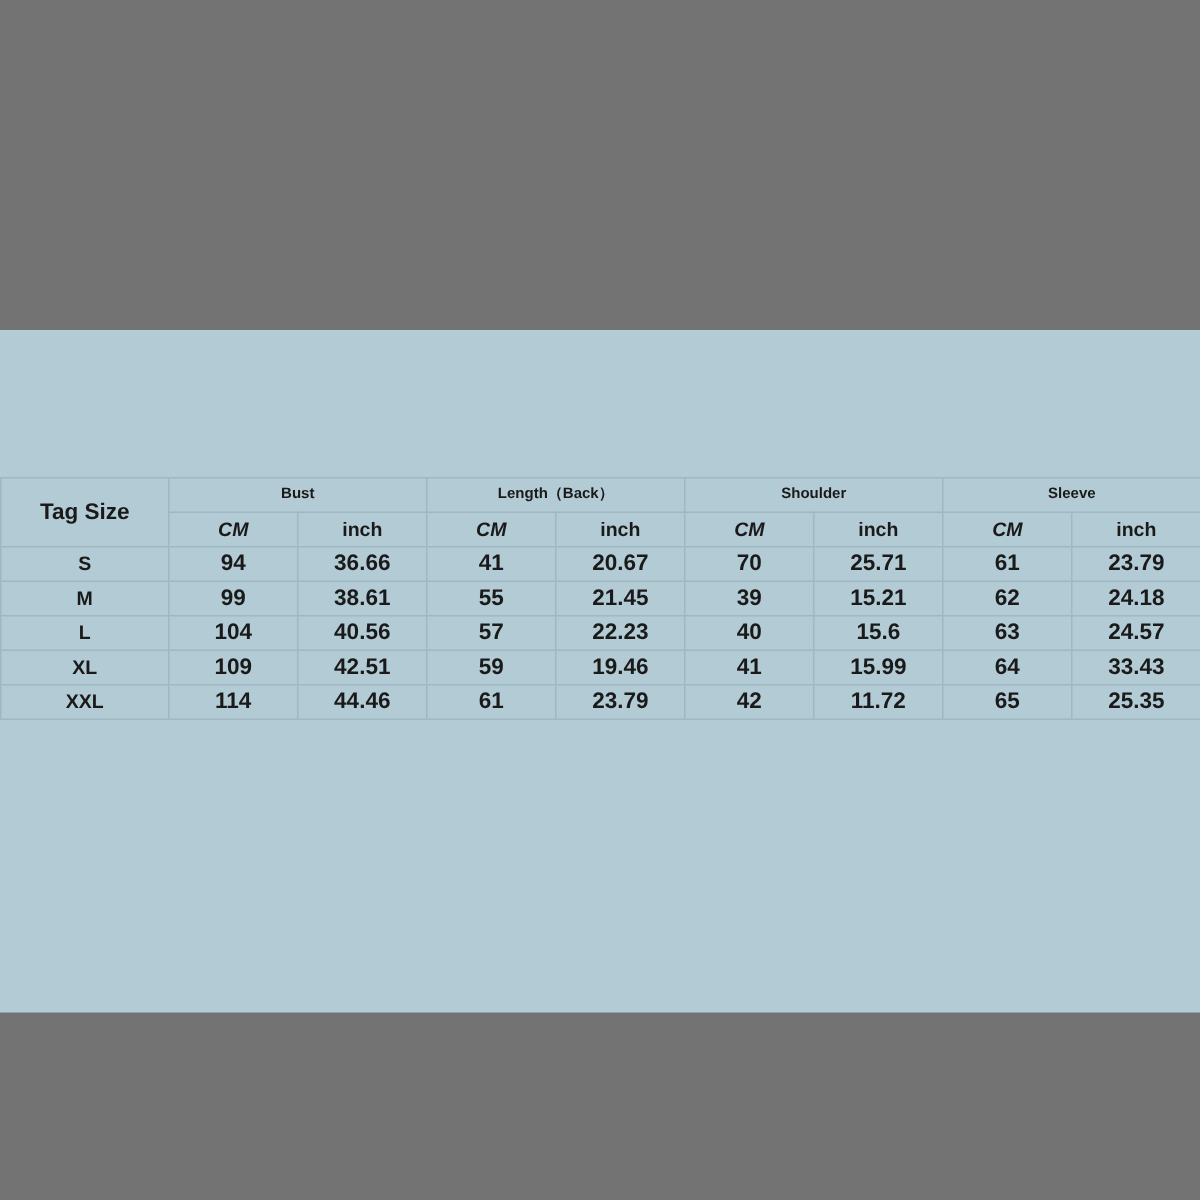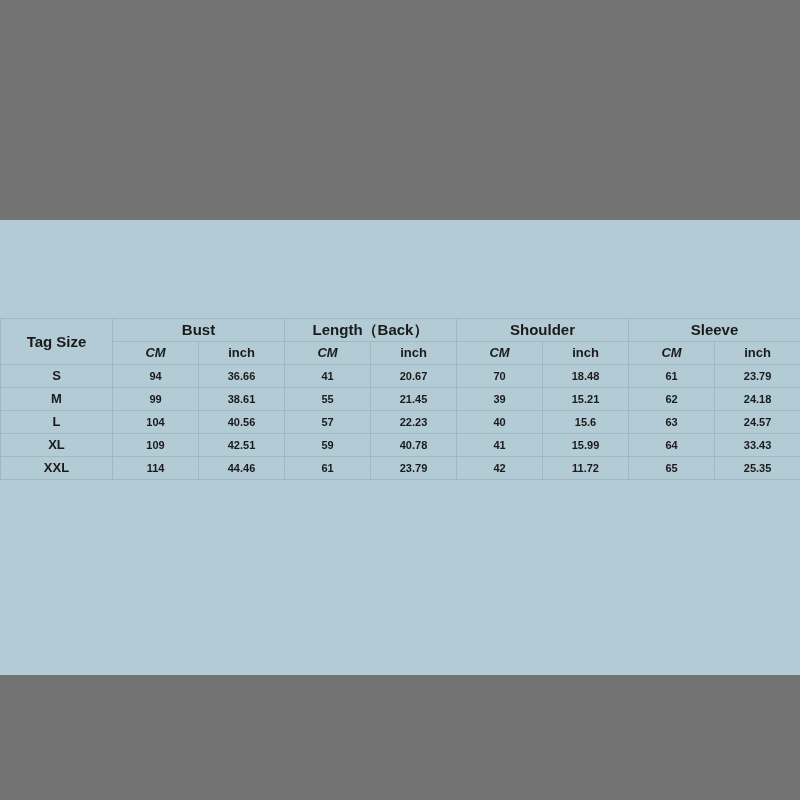--- a/index.html
+++ b/index.html
@@ -47,21 +47,21 @@
     border: 1px solid #9fb8c2;
     text-align: center;
     padding: 0;
     height: 22px;
     line-height: 22px;
     font-weight: bold;
     background: #b3cbd5;
     white-space: nowrap;
   }
   .hdr-group {
-    font-size: 15px;
+    font-size: 10px;
     background: #b3cbd5;
     height: 26px;
     line-height: 26px;
   }
   .hdr-tagsize {
     font-size: 15px;
     background: #b3cbd5;
     width: 112px;
   }
   .hdr-unit {
@@ -76,21 +76,21 @@
     font-style: normal;
   }
   td.size-label {
     background: #b3cbd5;
     font-weight: normal;
     font-size: 13px;
   }
   td.val {
     background: #dfeccd;
     font-weight: normal;
-    font-size: 11px;
+    font-size: 15px;
     margin-left: 20px;
   }
   col.c-tag { width: 112px; }
   col.c-v { width: 86px; }
 </style>
 </head>
 <body>
 
 <div id="page">
   <div id="band"></div>
@@ -128,21 +128,21 @@
         </tr>
       </thead>
       <tbody>
         <tr>
           <td class="size-label">S</td>
           <td class="val">94</td>
           <td class="val">36.66</td>
           <td class="val">41</td>
           <td class="val">20.67</td>
           <td class="val">70</td>
-          <td class="val">18.48</td>
+          <td class="val">25.71</td>
           <td class="val">61</td>
           <td class="val">23.79</td>
         </tr>
         <tr>
           <td class="size-label">M</td>
           <td class="val">99</td>
           <td class="val">38.61</td>
           <td class="val">55</td>
           <td class="val">21.45</td>
           <td class="val">39</td>
@@ -159,21 +159,21 @@
           <td class="val">40</td>
           <td class="val">15.6</td>
           <td class="val">63</td>
           <td class="val">24.57</td>
         </tr>
         <tr>
           <td class="size-label">XL</td>
           <td class="val">109</td>
           <td class="val">42.51</td>
           <td class="val">59</td>
-          <td class="val">40.78</td>
+          <td class="val">19.46</td>
           <td class="val">41</td>
           <td class="val">15.99</td>
           <td class="val">64</td>
           <td class="val">33.43</td>
         </tr>
         <tr>
           <td class="size-label">XXL</td>
           <td class="val">114</td>
           <td class="val">44.46</td>
           <td class="val">61</td>

